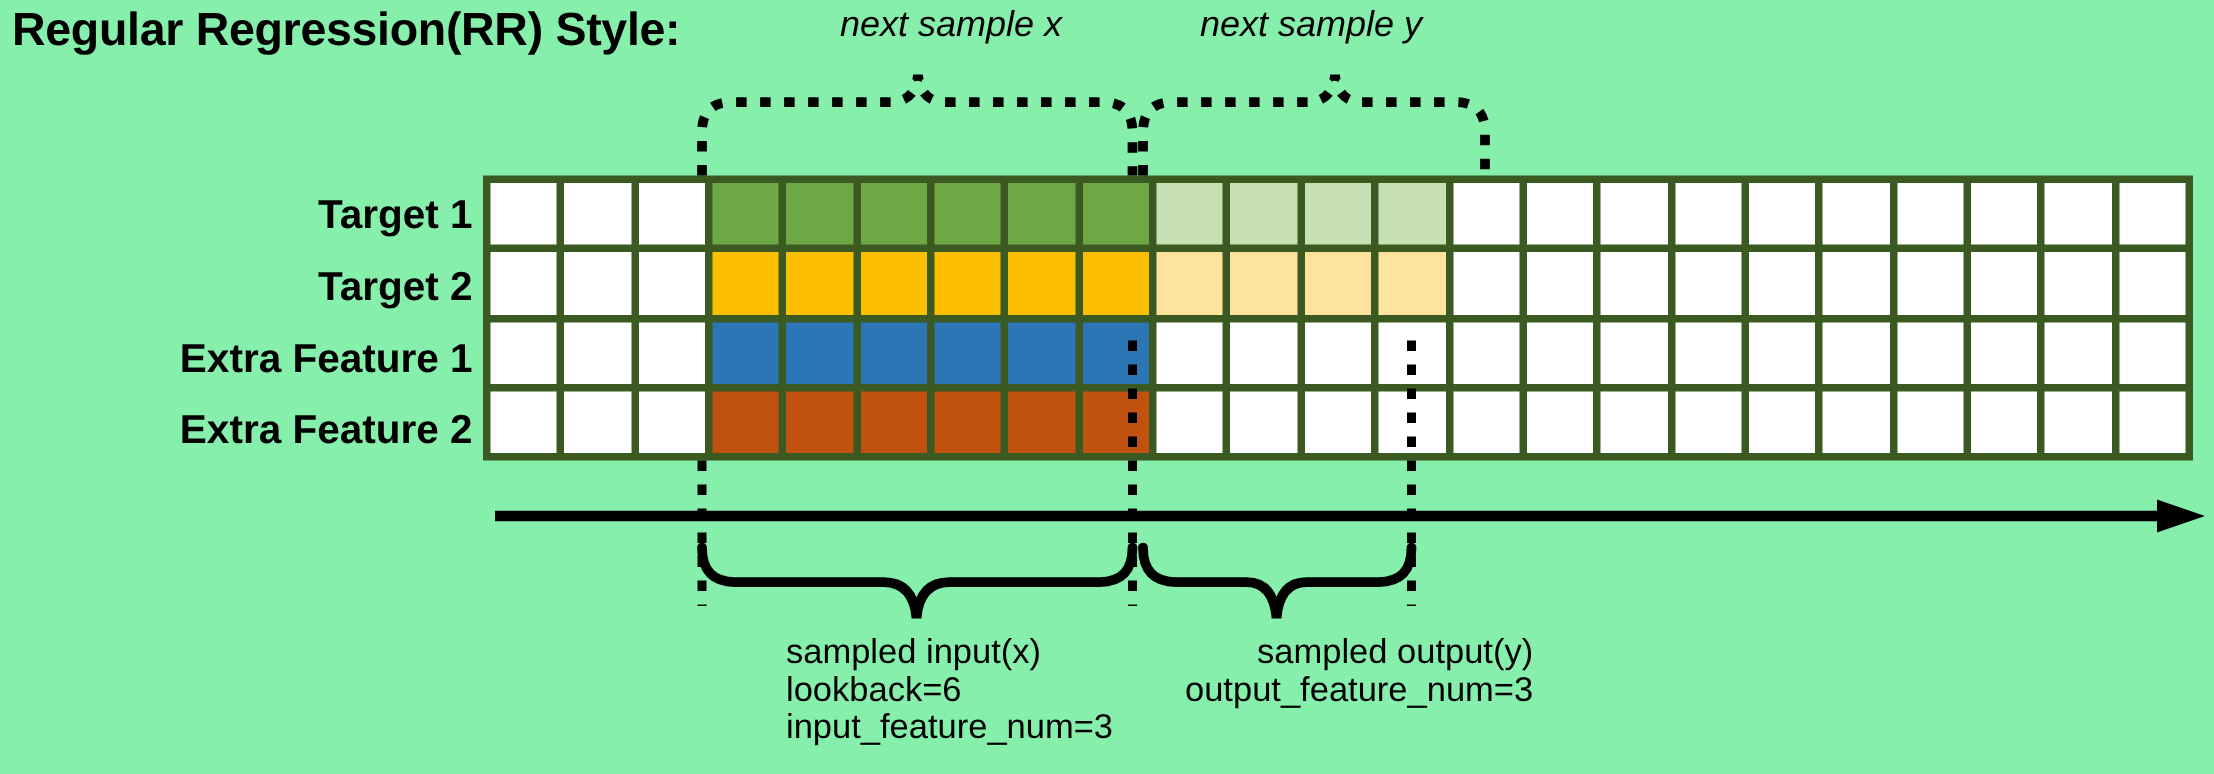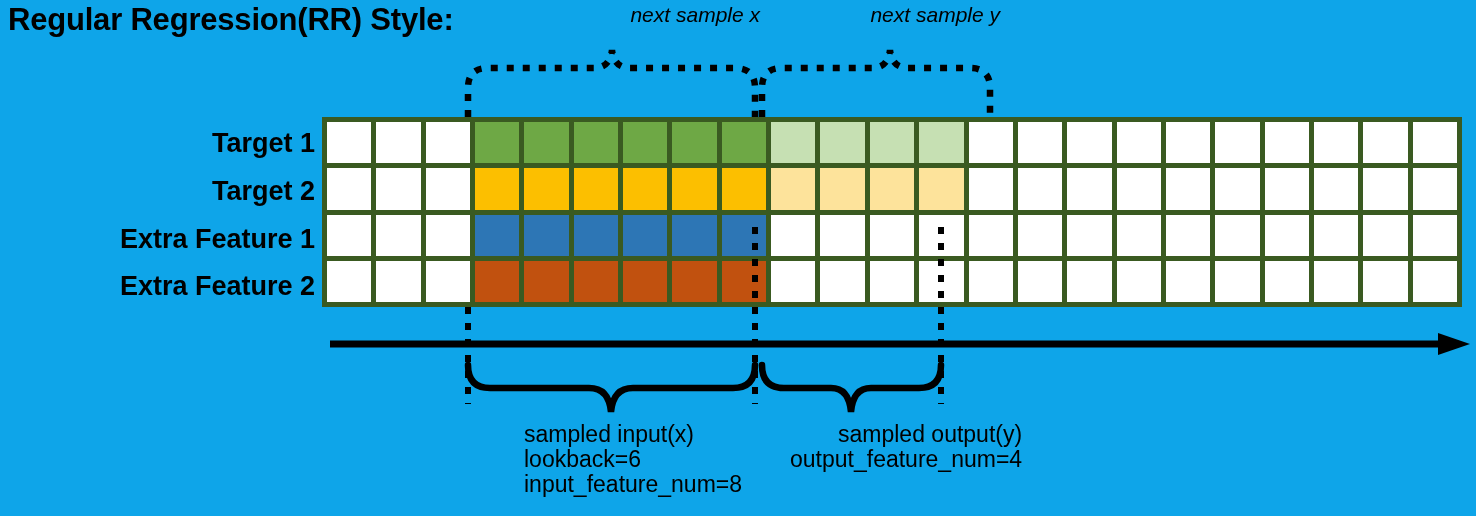--- a/index.html
+++ b/index.html
@@ -8,45 +8,45 @@
     background: #ffffff;
   }
   body {
     font-family: "Liberation Sans", sans-serif;
     -webkit-font-smoothing: antialiased;
   }
   #canvas {
     position: relative;
     width: 1476px;
     height: 516px;
-    background: #0ea5e9;
+    background: #86efac;
     overflow: hidden;
   }
 
   
   #title {
     position: absolute;
     left: 8px;
     top: 2px;
     font-size: 31px;
     font-weight: 700;
     color: #000000;
     letter-spacing: -0.2px;
     white-space: nowrap;
   }
 
   
   .top-caption {
     position: absolute;
     font-style: italic;
-    font-size: 21px;
+    font-size: 24px;
     font-weight: 400;
     color: #000000;
     white-space: nowrap;
-    text-align: right;
+    text-align: left;
   }
   #cap-next-x { left: 560px; top: 3px; width: 200px; }
   #cap-next-y { left: 800px; top: 3px; width: 200px; }
 
   
   .row-label {
     position: absolute;
     right: 1161px;          
     width: 420px;
     text-align: right;
@@ -278,21 +278,21 @@
              L 831,388
              Q 849,388 851,412
              Q 853,388 871,388
              L 919,388
              Q 941,388 941,365" fill="none" stroke="#000000" stroke-width="6.5" stroke-linecap="round"></path>
   </svg>
 
   <div class="bottom-caption" id="cap-input">
     <div>sampled input(x)</div>
     <div>lookback=6</div>
-    <div>input_feature_num=8</div>
+    <div>input_feature_num=3</div>
   </div>
 
   <div class="bottom-caption" id="cap-output">
     <div>sampled output(y)</div>
-    <div>output_feature_num=4</div>
+    <div>output_feature_num=3</div>
   </div>
 
 </div>
 
 </body></html>

